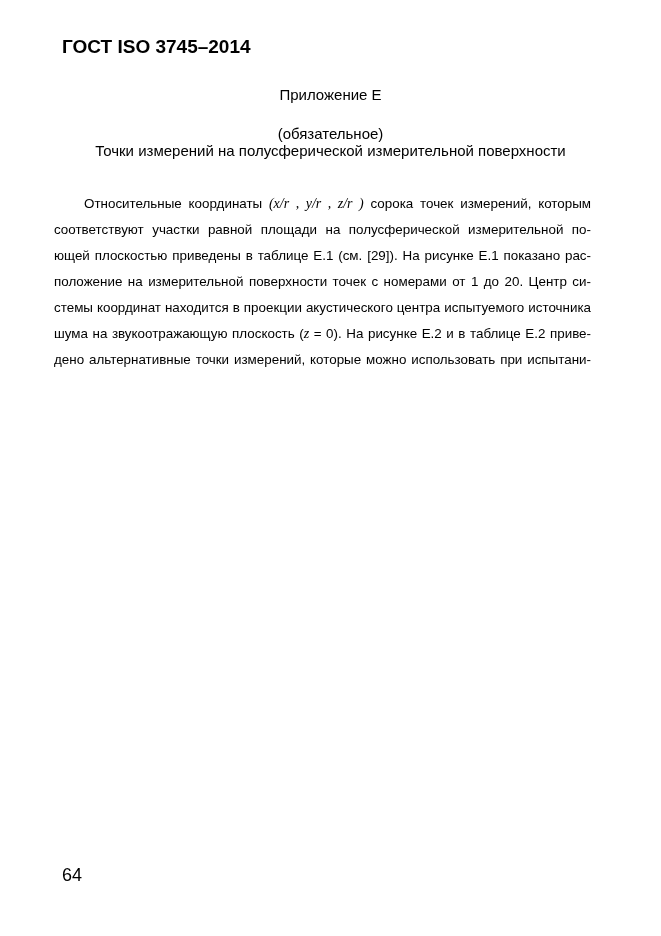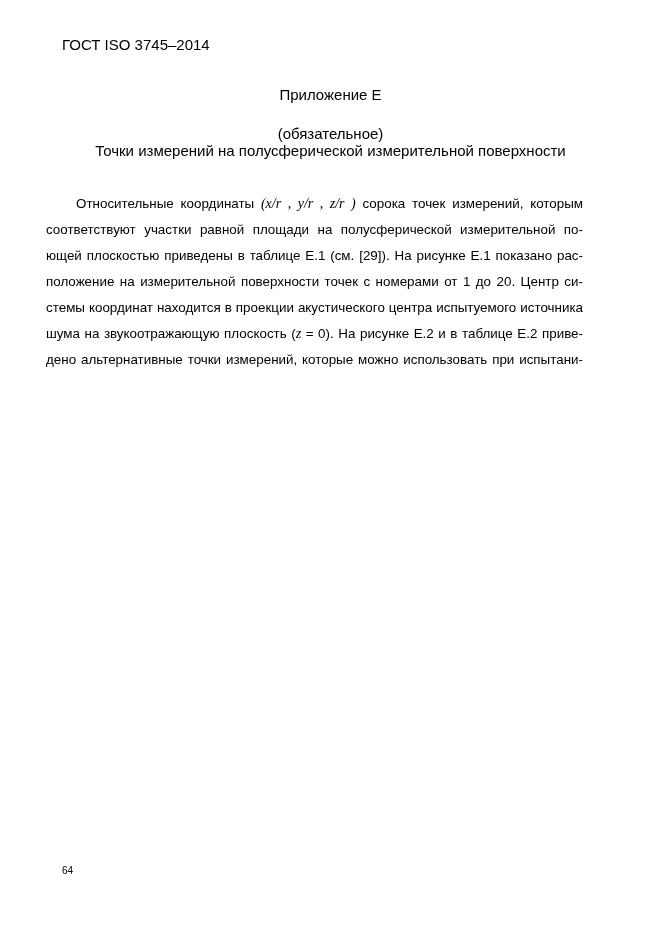--- a/index.html
+++ b/index.html
@@ -2,39 +2,39 @@
 <html><head>
   <meta charset="utf-8">
   <style>
     html, body { margin: 0; padding: 0; background: #ffffff; }
     body {
       width: 661px; height: 936px; position: relative; overflow: hidden;
       font-family: "Liberation Sans", sans-serif; color: #000;
     }
     .header {
       position: absolute; left: 62px; top: 36px;
-      font-size: 15px; font-weight: normal;
+      font-size: 19px; font-weight: bold;
     }
     .title {
       position: absolute; left: 62px; width: 537px; text-align: center;
       font-weight: normal; font-size: 15px;
     }
     .t1 { top: 86px; }
     .t2 { top: 125px; }
     .t3 { top: 142px; }
     .body-text {
-      position: absolute; left: 46px; top: 191px; width: 537px;
+      position: absolute; left: 54px; top: 191px; width: 537px;
       font-size: 13.4px; line-height: 26px; text-align: justify;
     }
     .line { display: block; text-align: justify; text-align-last: justify; white-space: nowrap; }
     .line.last { text-align-last: left; }
     .indent { padding-left: 30px; }
     .math { font-family: "Liberation Serif", serif; font-style: italic; font-size: 14px; }
     .page-num {
-      position: absolute; left: 62px; top: 865px; font-size: 10px;
+      position: absolute; left: 62px; top: 865px; font-size: 18px;
     }
   </style>
 </head>
 <body>
 
 <div class="header">ГОСТ ISO 3745–2014</div>
 
 <div class="title t1">Приложение Е</div>
 <div class="title t2">(обязательное)</div>
 <div class="title t3">Точки измерений на полусферической измерительной поверхности</div>

